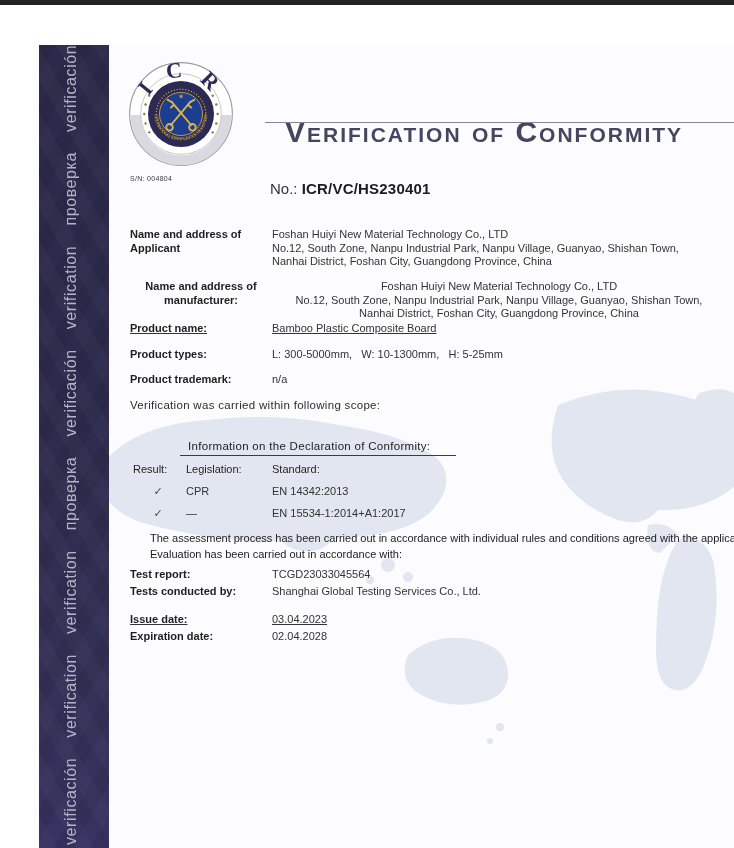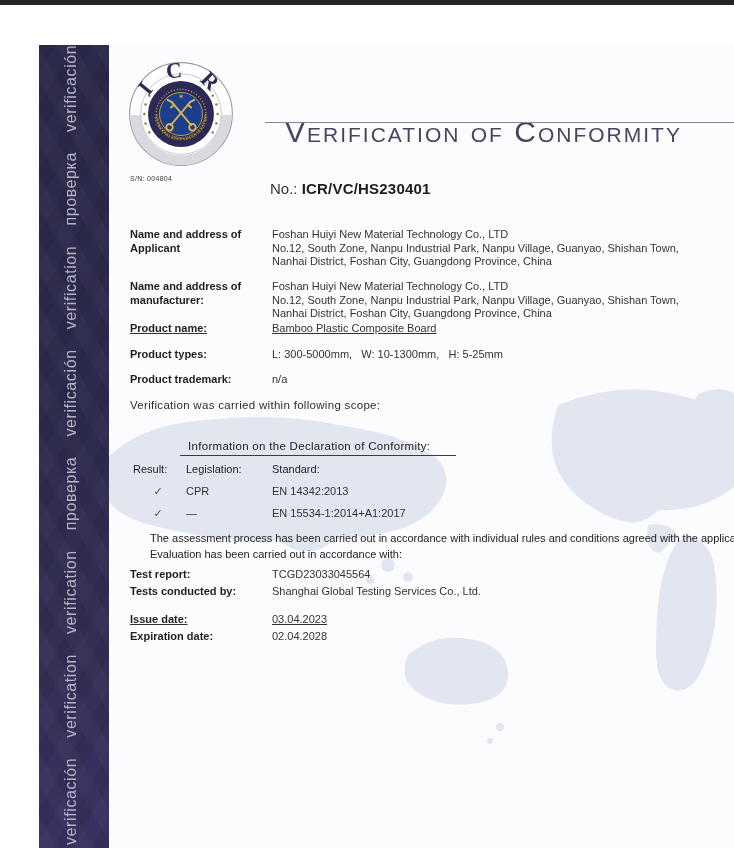--- a/index.html
+++ b/index.html
@@ -31,33 +31,33 @@
     letter-spacing:.6px;word-spacing:15px;
     color:#b5b3c7;
   }
   
   .map-watermark{position:absolute;left:55px;top:330px;width:660px;height:440px;pointer-events:none;}
   
   .logo{position:absolute;left:93px;top:14px;width:110px;height:110px;}
   
   .title{
     position:absolute;left:252px;top:70px;
-    font-size:30px;font-weight:400;color:#46445f;
+    font-size:30px;font-weight:700;color:#46445f;
     font-variant:small-caps;letter-spacing:2px;white-space:nowrap;
   }
   .title-underline{position:absolute;left:232px;right:0;top:77px;border-top:1.5px solid #87859a;}
   .serial{position:absolute;left:97px;top:130px;font-size:7px;color:#3c3c3c;letter-spacing:.3px;}
   .certline{position:absolute;left:237px;top:135px;font-size:15px;color:#333;}
   .certline b{color:#1c1c1c;font-weight:700;letter-spacing:.2px;}
   
   .frow{position:absolute;left:97px;right:8px;display:flex;font-size:11px;line-height:13.5px;color:#333;}
   .frow .lab{flex:0 0 142px;font-weight:700;color:#1e1e1e;white-space:pre-wrap;}
   .frow .val{flex:1;white-space:pre-wrap;}
   .r-applicant{top:183px;}
-  .r-manufacturer{top:235px;}
+  .r-manufacturer{top:235px;text-align:center;}
   .r-prodname{top:277px;text-decoration:underline;}
   .r-prodtypes{top:303px;}
   .r-trademark{top:328px;}
   .scope-note{position:absolute;left:97px;top:354px;font-size:11.5px;color:#2e2e2e;letter-spacing:.3px;}
   
   .decl-header{
     position:absolute;left:147px;top:395px;width:268px;
     font-size:11.5px;color:#222;padding:0 0 3px 8px;
     border-bottom:1.3px solid #3c3c3c;letter-spacing:.3px;
   }

